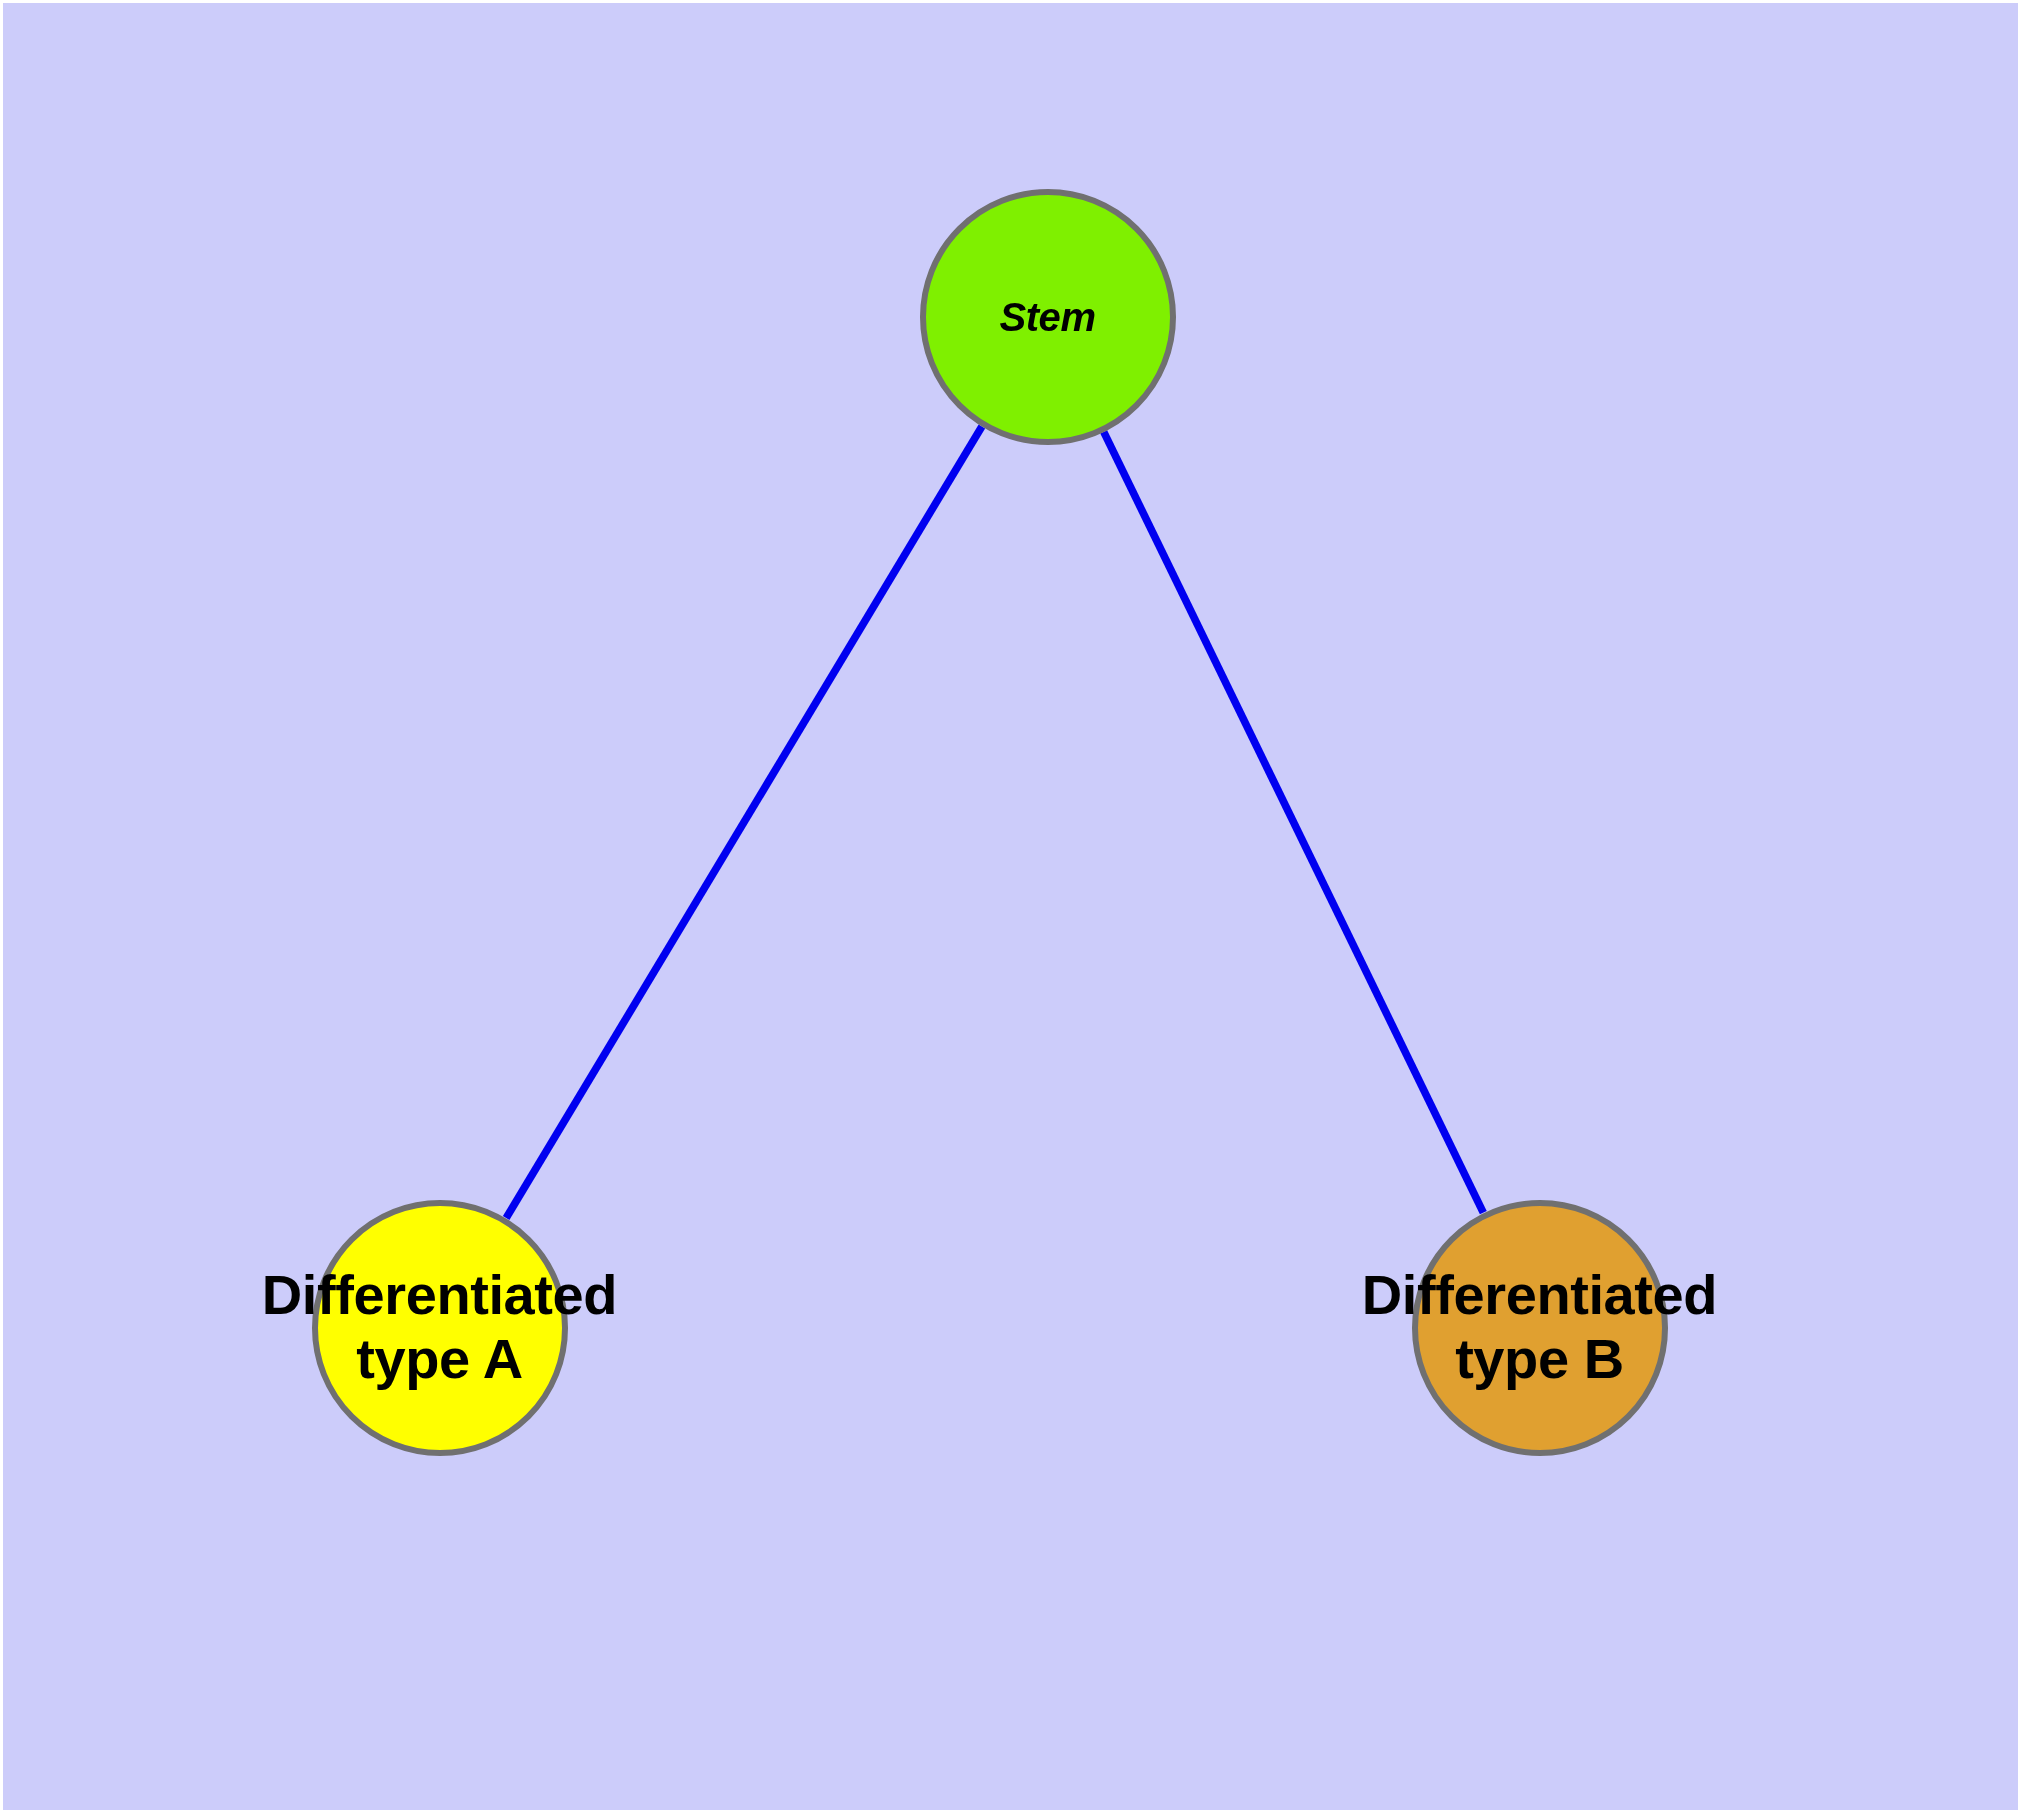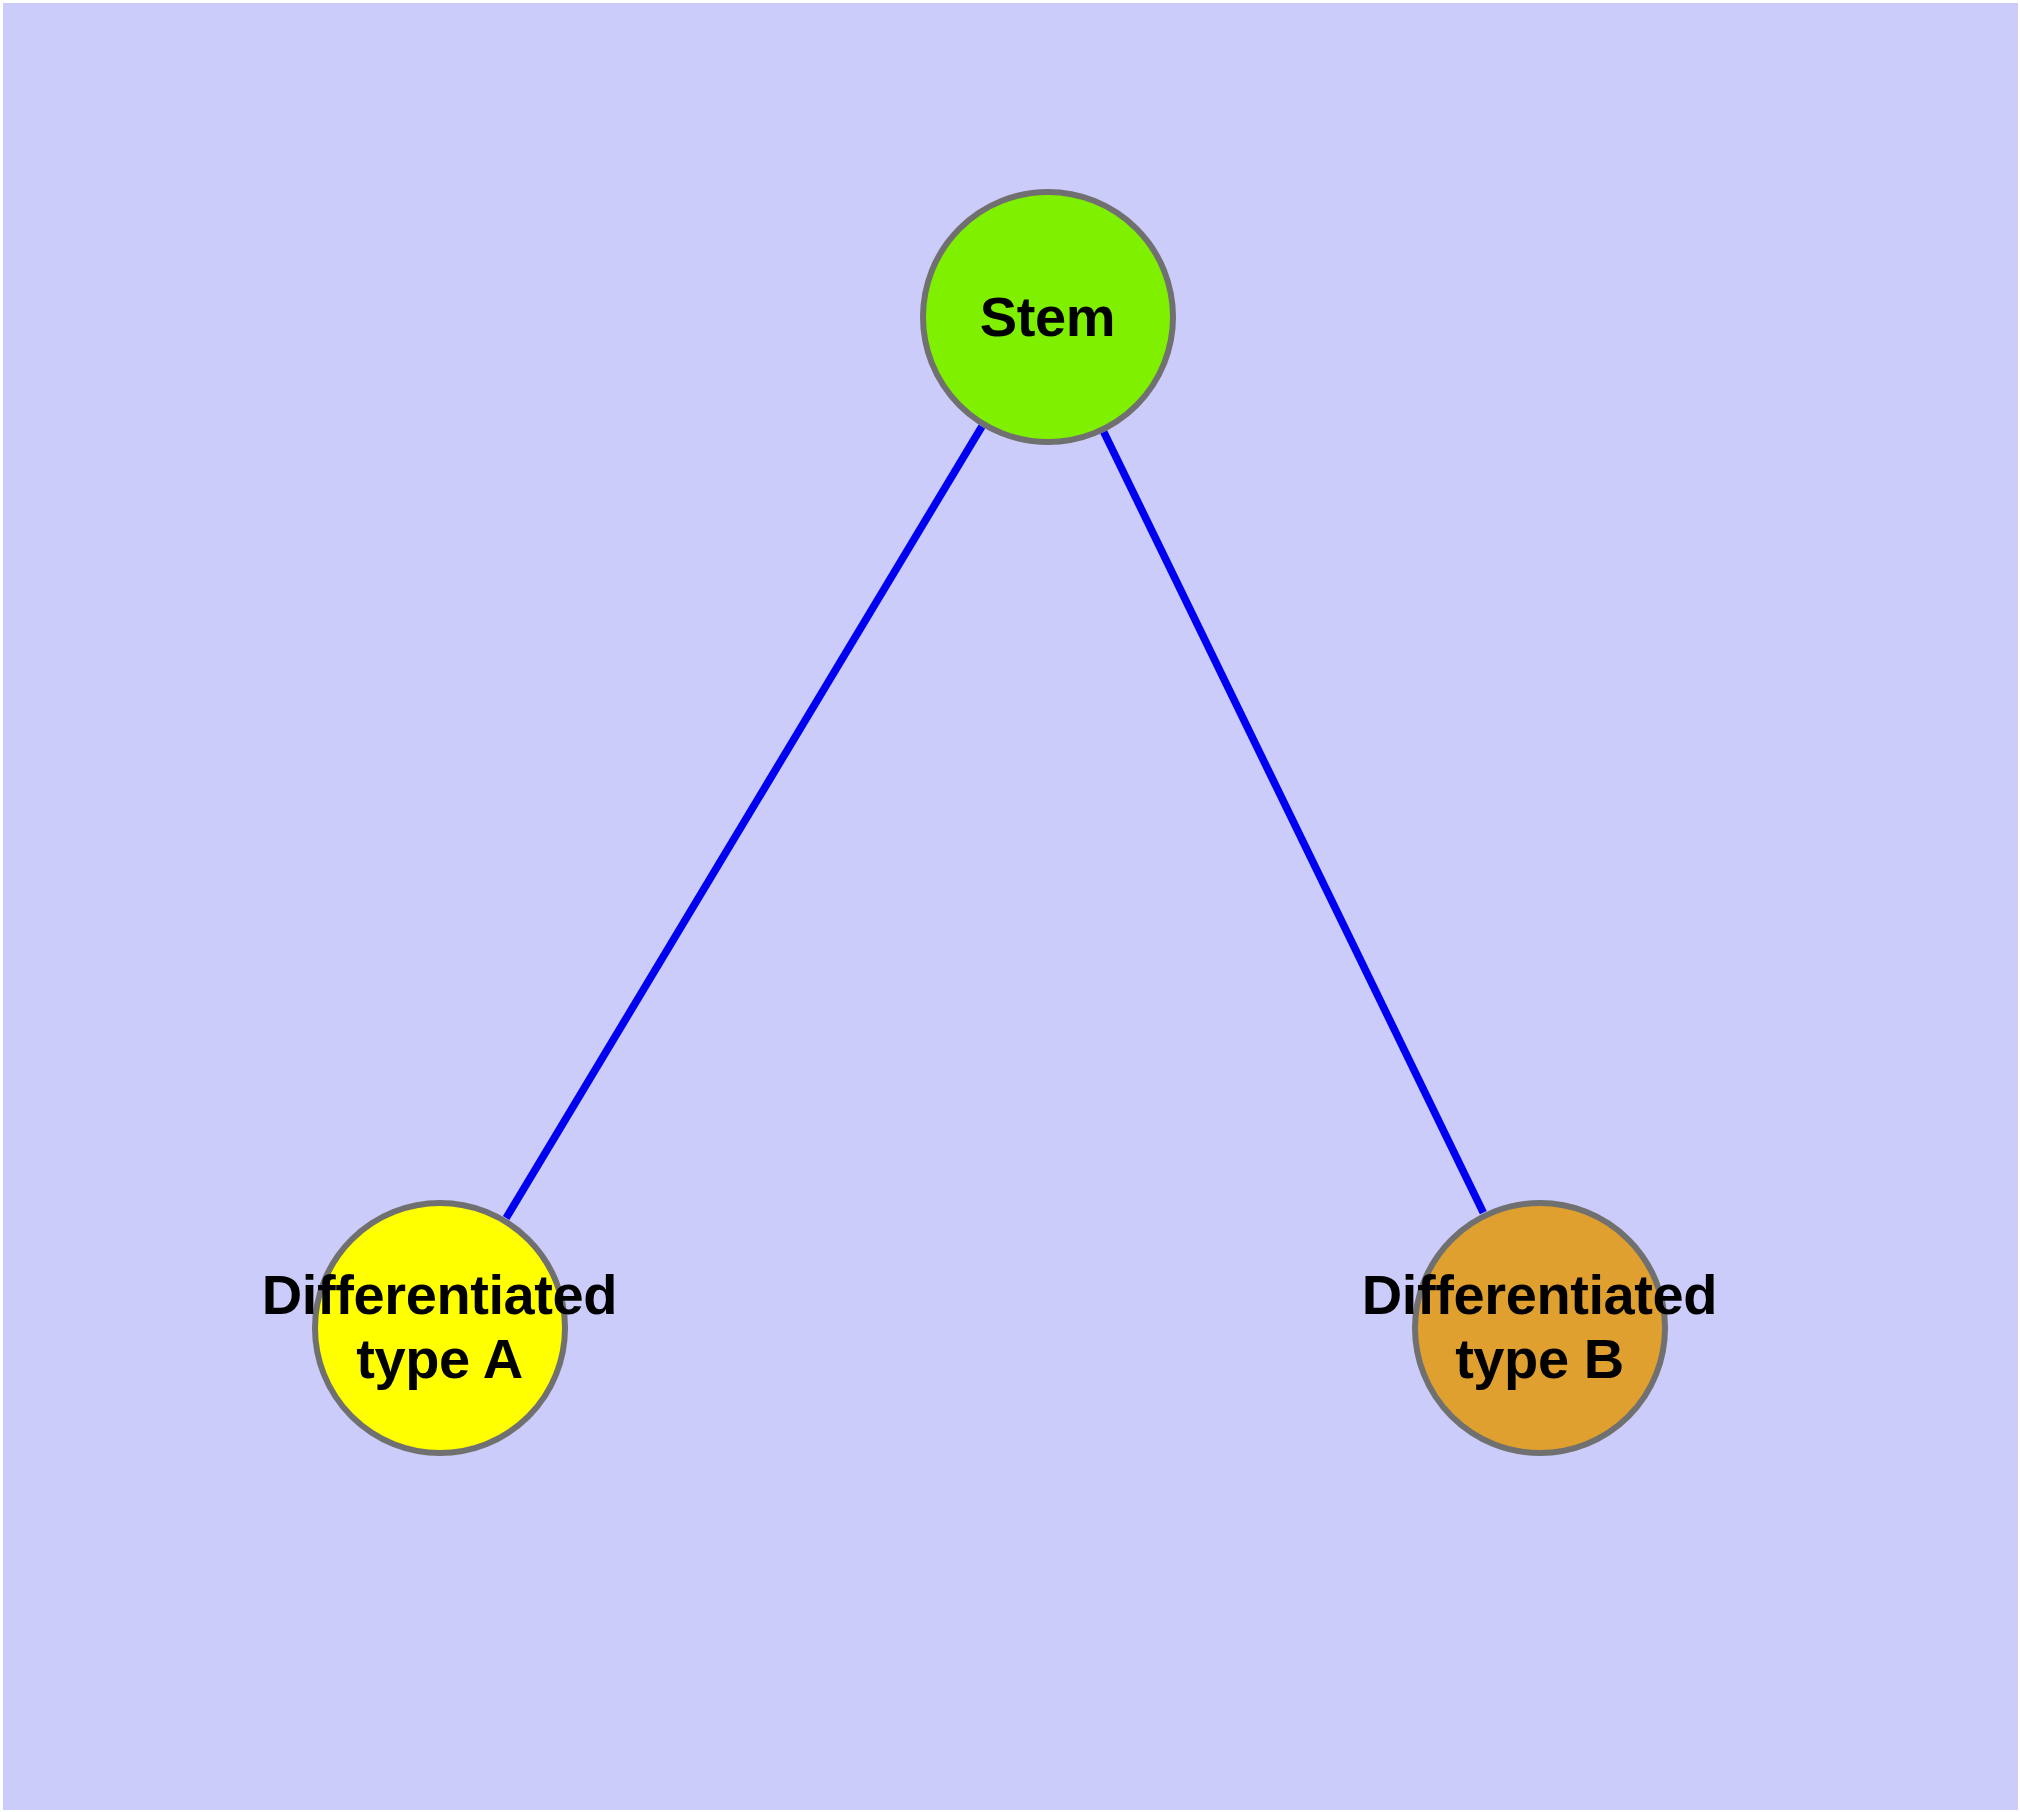--- a/index.html
+++ b/index.html
@@ -72,21 +72,21 @@
       <line x1="1155.215439097409" y1="499.4239625617726" x2="593.7845609025909" y2="1433.5760374382273" stroke="#0000f0" stroke-width="9"></line>
       <line x1="1299.0224927164552" y1="505.8014376047088" x2="1746.9775072835448" y2="1427.1985623952912" stroke="#0000f0" stroke-width="9"></line>
     </svg>
 
     <div id="node-layer">
 
       <div class="graph-node" style="left: 1045px; top: 314px; width: 256px; height: 256px; background: rgb(127, 240, 0); border: 6.8px solid rgb(112, 112, 112);"></div>
       <div class="graph-node" style="left: 437px; top: 1325px; width: 256px; height: 256px; background: rgb(255, 255, 0); border: 6.8px solid rgb(112, 112, 112);"></div>
       <div class="graph-node" style="left: 1537px; top: 1325px; width: 256px; height: 256px; background: rgb(224, 160, 48); border: 6.8px solid rgb(112, 112, 112);"></div>
 
-      <div class="node-label" style="left: 1045px; top: 314px; font-size: 56px; color: rgb(0, 0, 0);">Stem</div>
+      <div class="node-label" style="left: 1045px; top: 314px; font-size: 40px; color: rgb(0, 0, 0); font-style: italic;">Stem</div>
       <div class="node-label" style="left: 437px; top: 1325px; font-size: 56px; color: rgb(0, 0, 0);">Differentiated
 type A</div>
       <div class="node-label" style="left: 1537px; top: 1325px; font-size: 56px; color: rgb(0, 0, 0);">Differentiated
 type B</div>
 
     </div>
   </div>
 </div>
 
 

